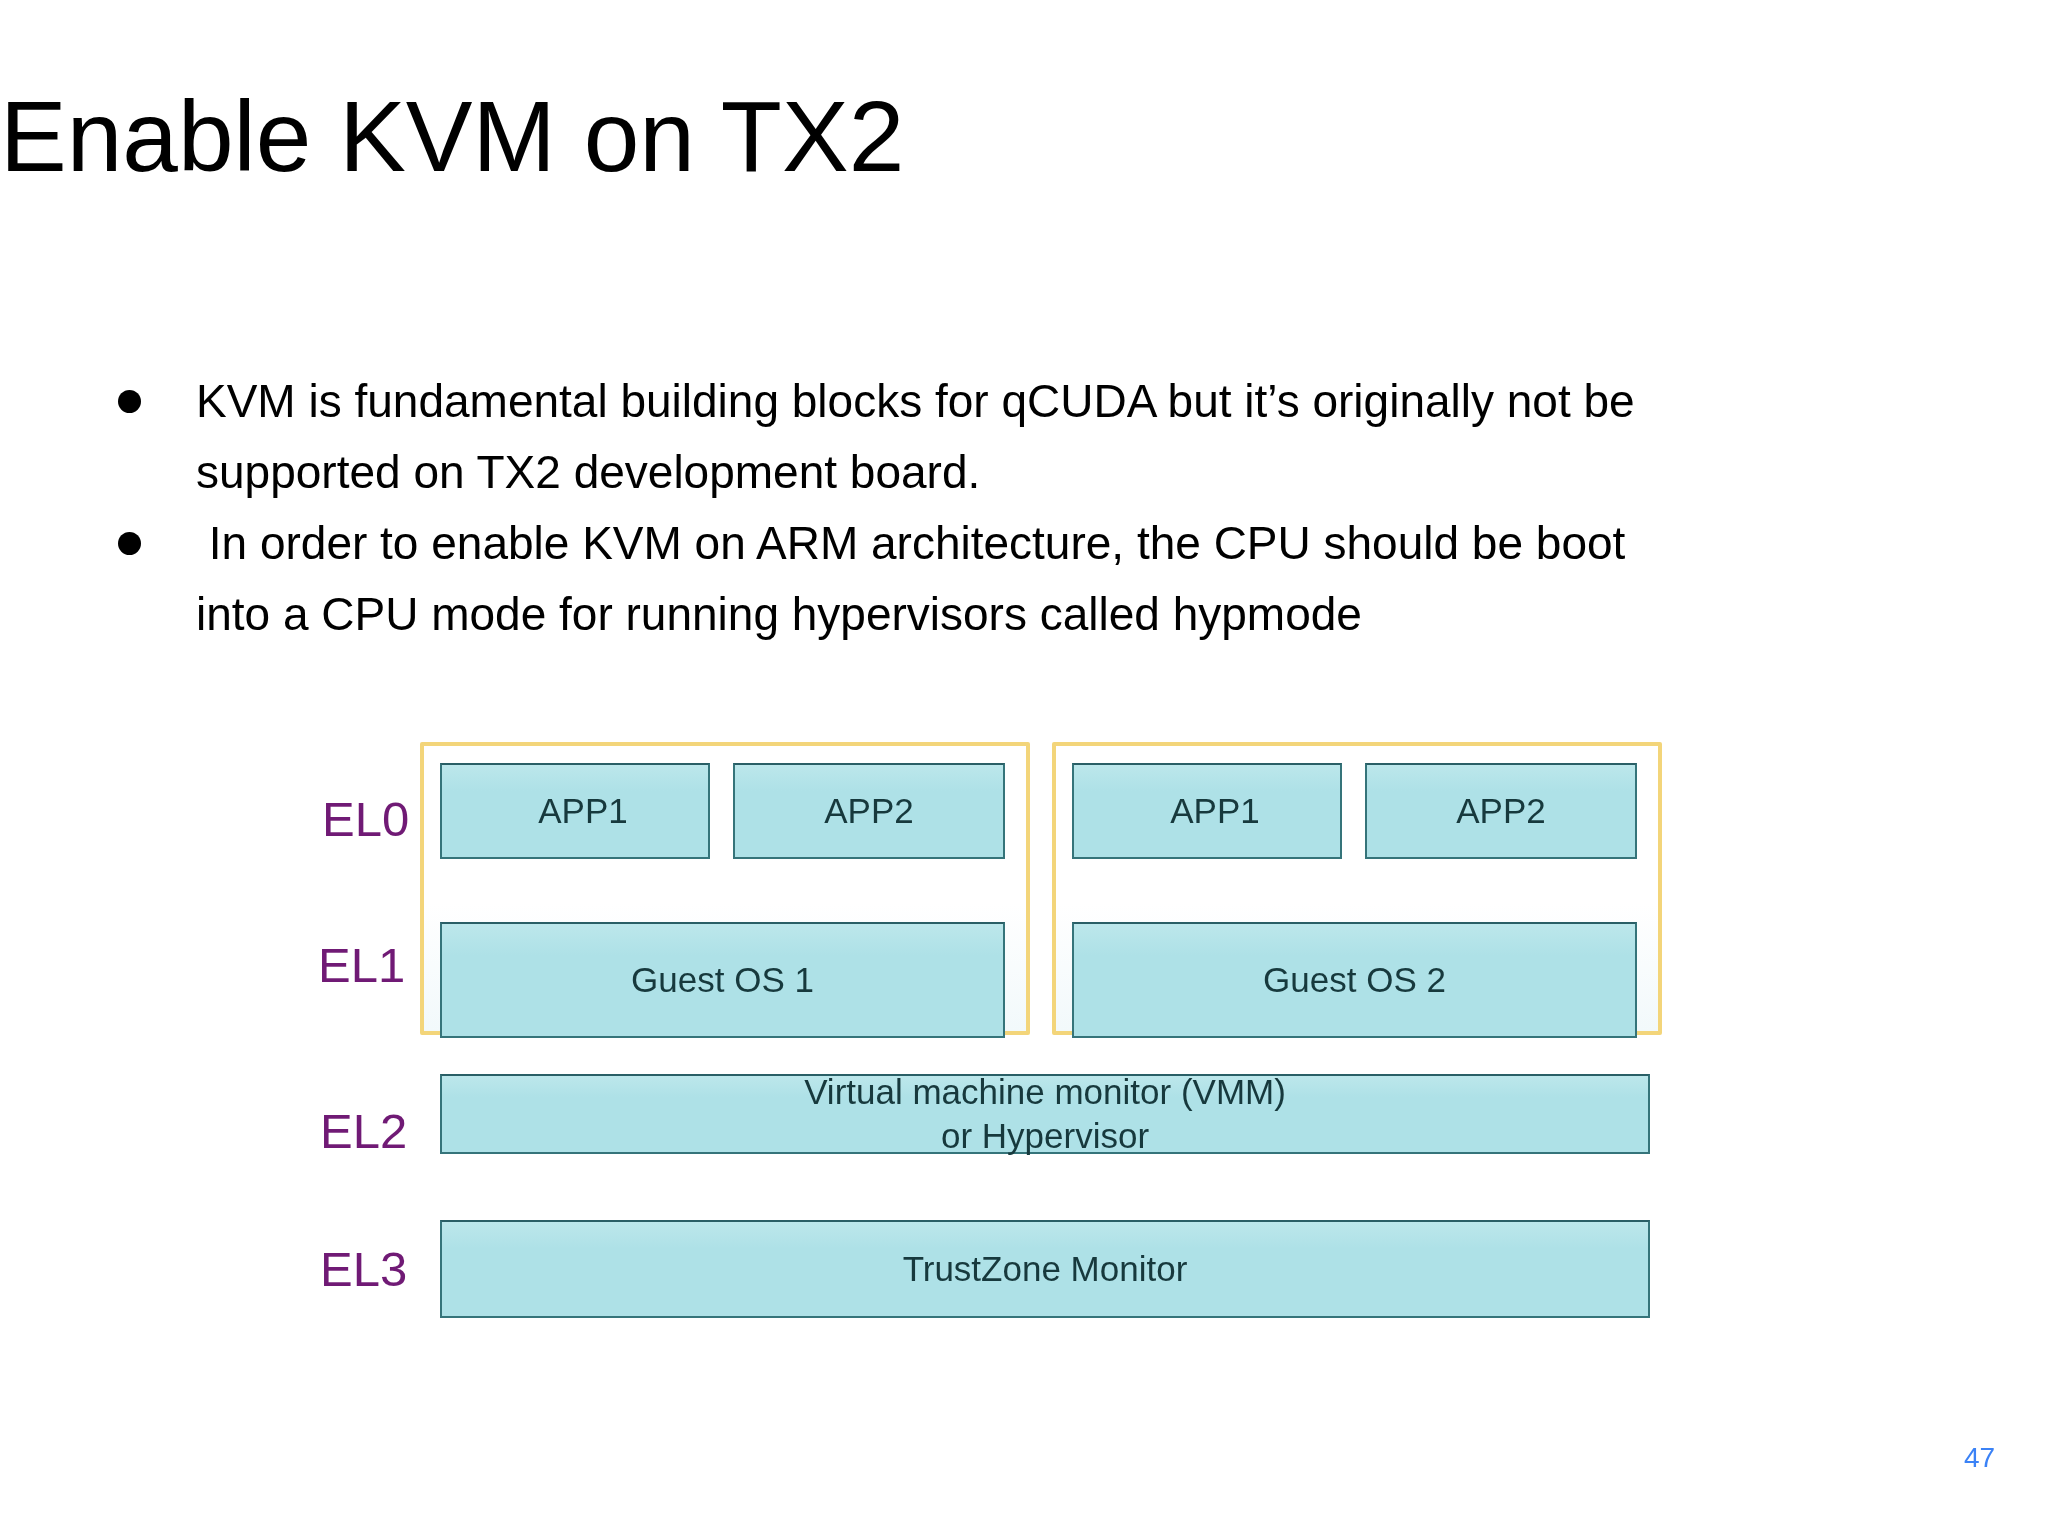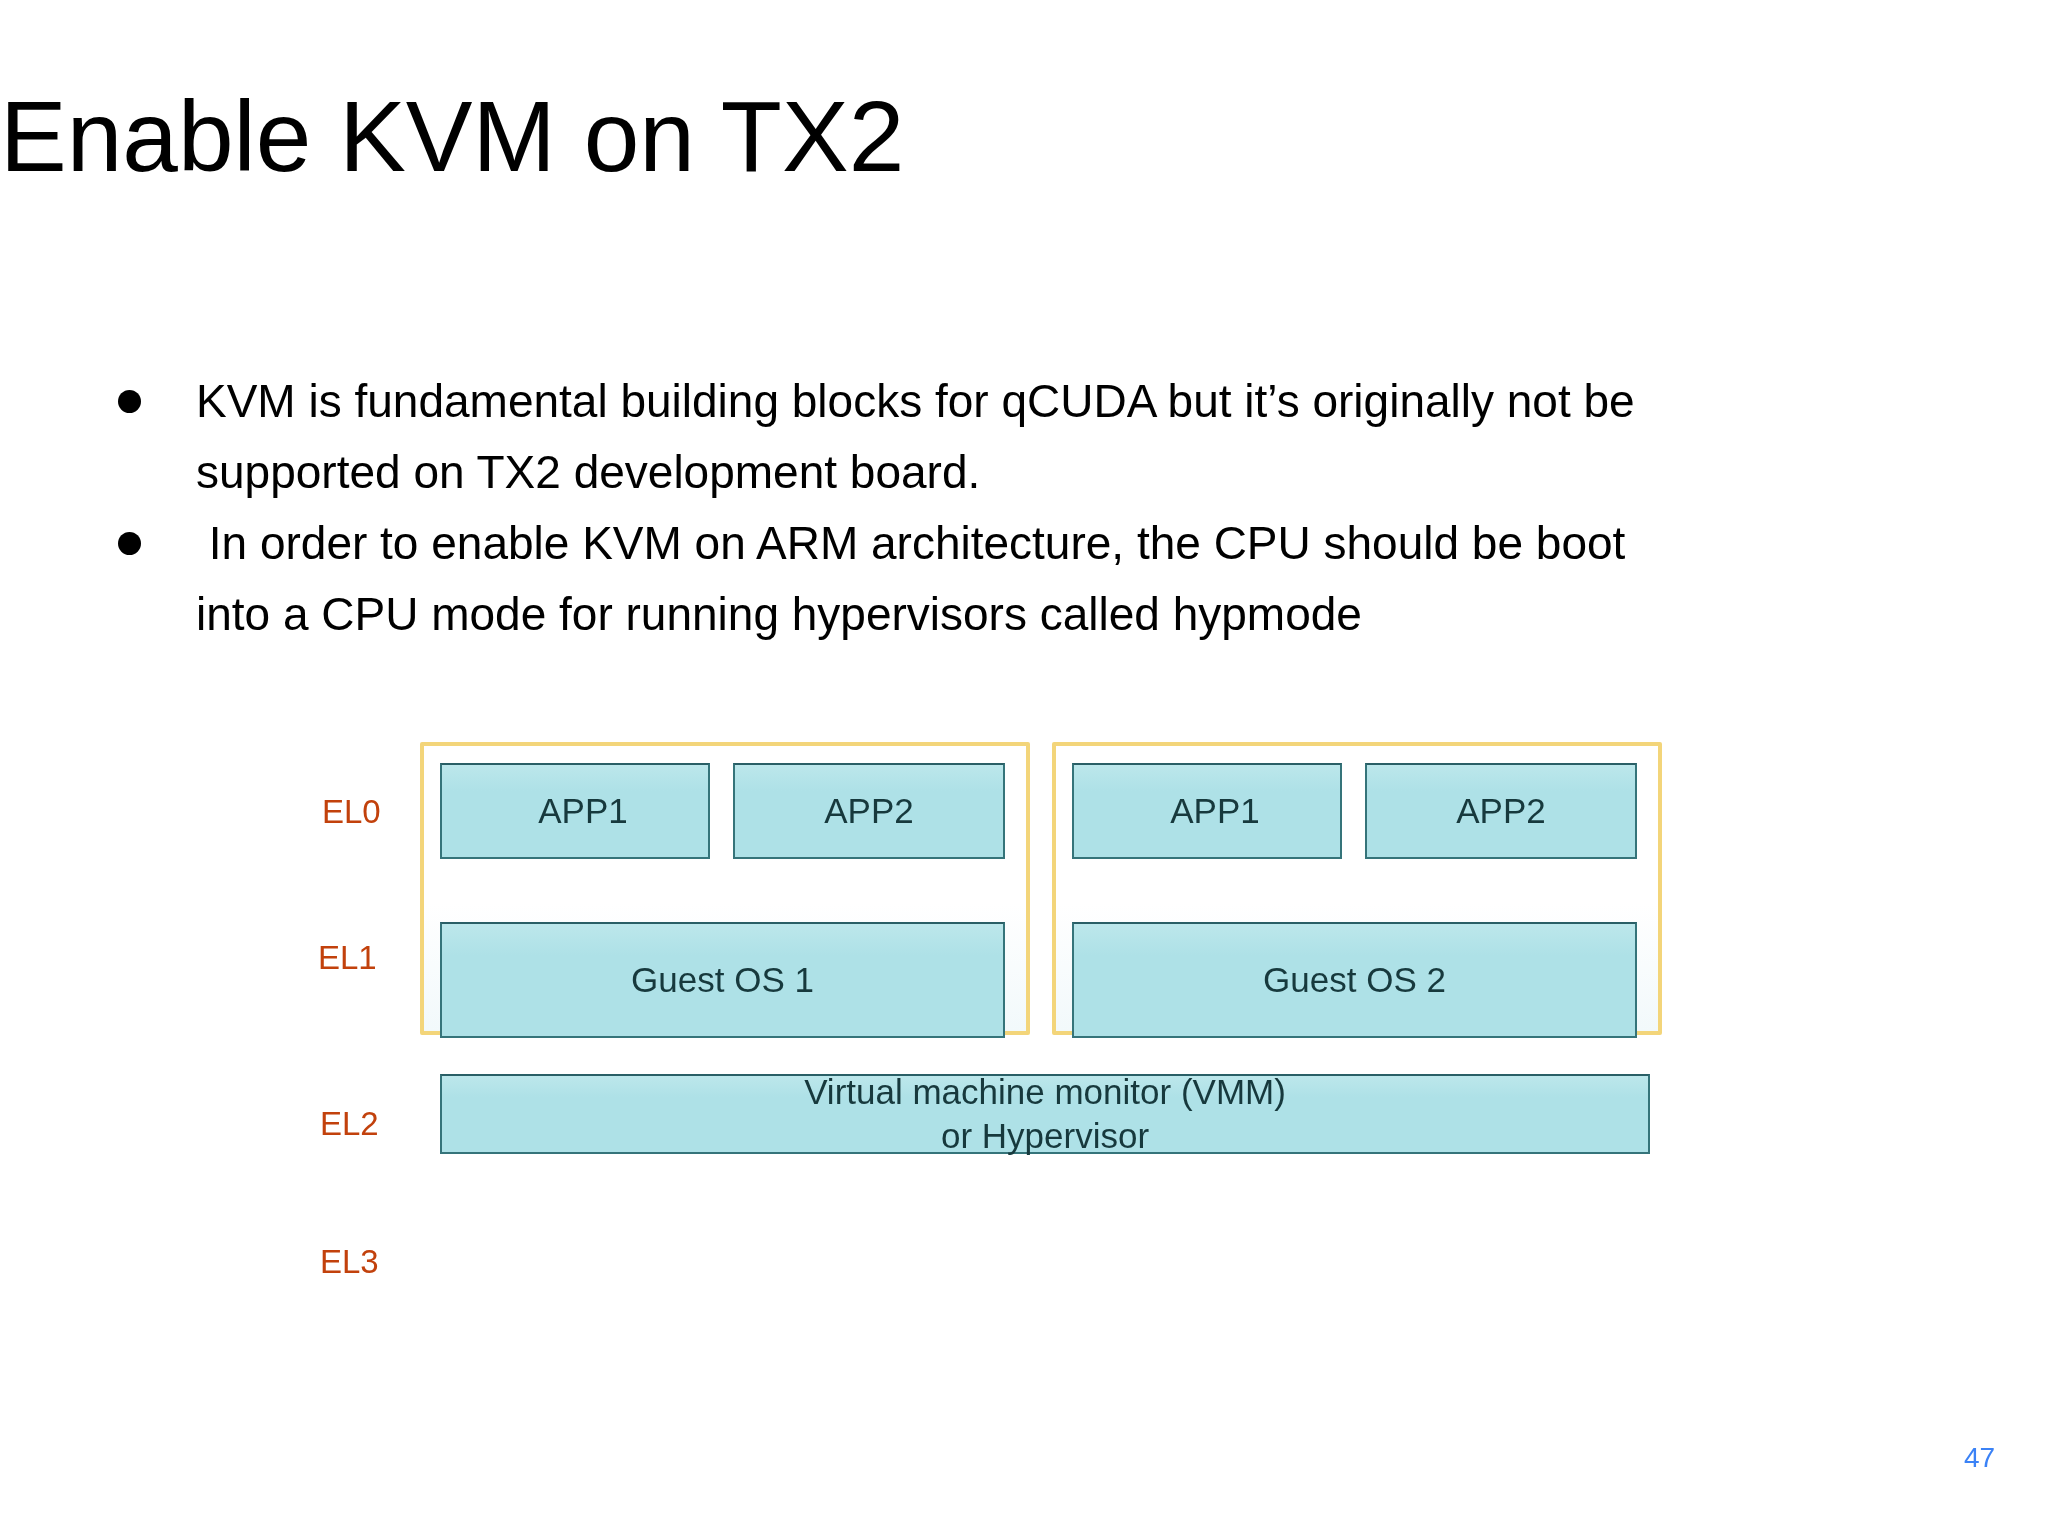--- a/index.html
+++ b/index.html
@@ -32,21 +32,21 @@
   .btext{margin-left:96px;}
   .bline{
     font-size:46px;line-height:71px;
     white-space:pre;
     color:#000;
   }
   
   .diagram{position:absolute;left:0;top:0;width:2048px;height:1536px;}
   .el-label{
     position:absolute;
-    font-size:33px;line-height:1;color:#c2410c;
+    font-size:49px;line-height:1;color:#701a75;
   }
   .el0-label{left:322px;top:795px;}
   .el1-label{left:318px;top:941px;}
   .el2-label{left:320px;top:1107px;}
   .el3-label{left:320px;top:1245px;}
   .vm-frame{
     position:absolute;top:742px;
     width:610px;height:293px;
     border:4px solid var(--frame-border,#f3d57a);
     border-radius:2px;
@@ -115,18 +115,19 @@
       <div class="tealbox app-box-1">APP1</div>
       <div class="tealbox app-box-2">APP2</div>
       <div class="tealbox guest-box">Guest OS 2</div>
     </div>
 
     <div class="tealbox el2-box">
       <div>Virtual machine monitor (VMM)</div>
       <div>or Hypervisor</div>
     </div>
 
+    <div class="tealbox el3-box">TrustZone Monitor</div>
 
   </div>
 
   <div class="page-number">47</div>
 
 </div>
 
 </body></html>

